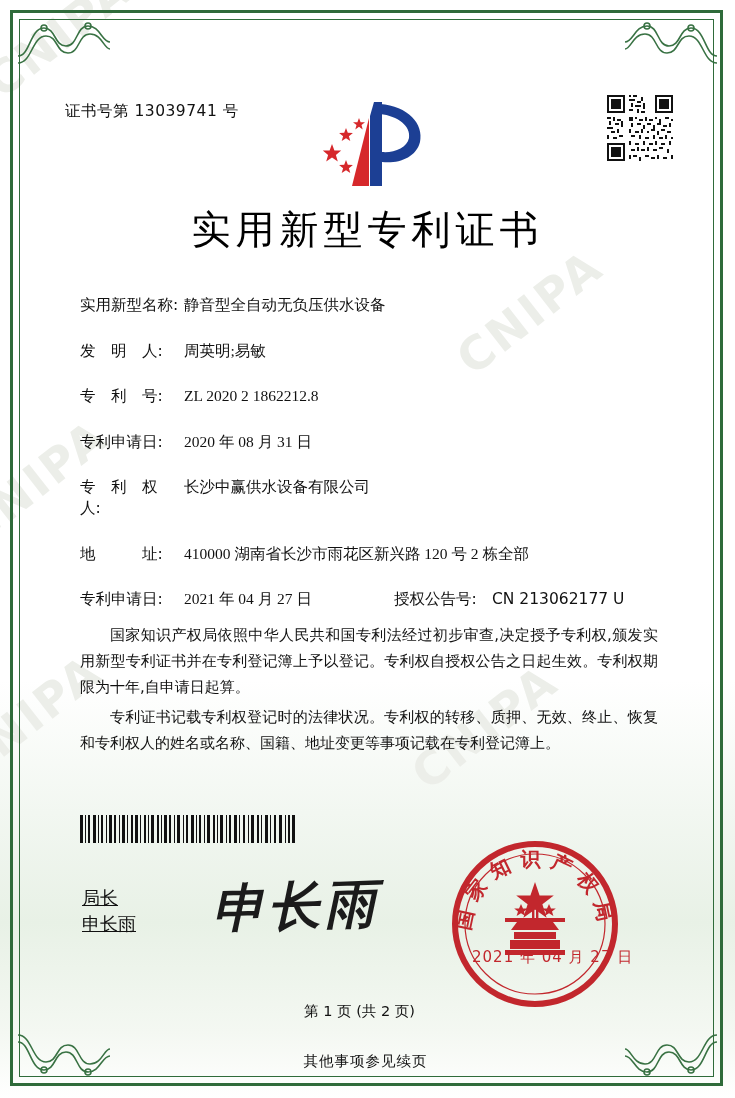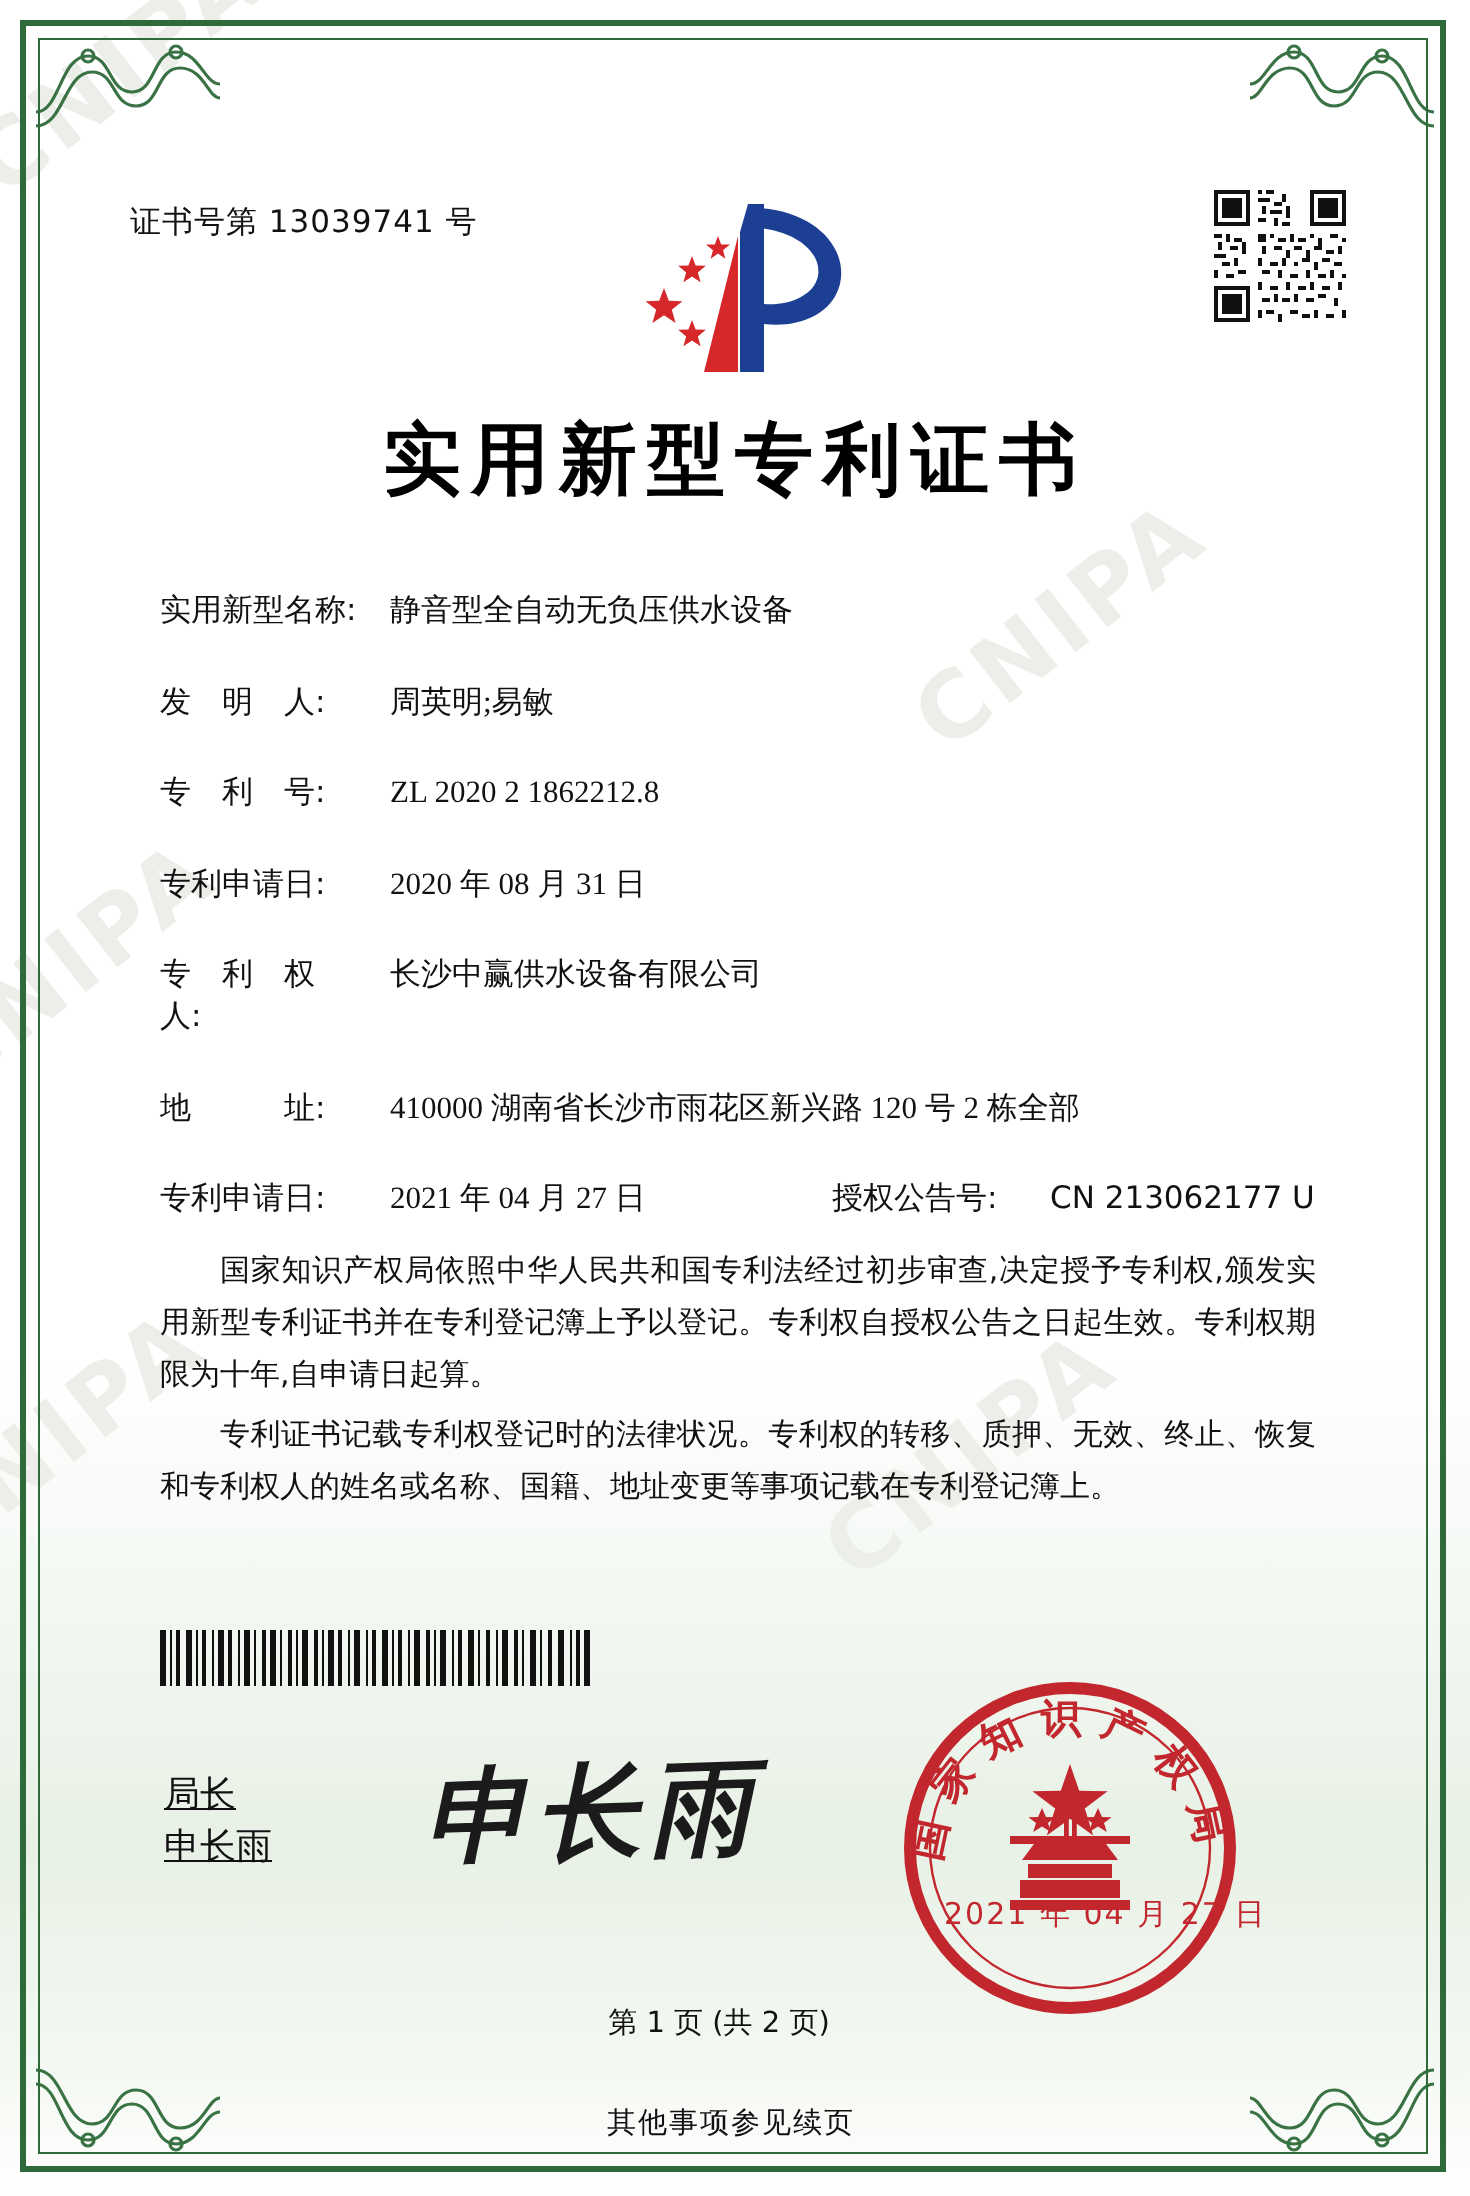--- a/index.html
+++ b/index.html
@@ -86,39 +86,38 @@
   .qr {
     position: absolute;
     right: 62px; top: 95px;
     width: 66px; height: 66px;
   }
   .title {
     position: absolute;
     left: 0; right: 0; top: 203px;
     text-align: center;
     font-size: 39px;
-    font-weight: bold;
+    font-weight: normal;
     letter-spacing: 5px;
     color: #000;
     font-family: "DejaVu Serif", "Liberation Serif", serif;
   }
 
   
   .fields {
     position: absolute;
     left: 80px; top: 295px;
     width: 580px;
   }
   .row {
     display: flex;
     align-items: baseline;
     margin-bottom: 24.5px;
     font-size: 15.5px;
     color: #111;
-    gap: 11px;
   }
   .row .lbl {
     width: 104px;
     flex: none;
     letter-spacing: 0;
   }
   .row .val { flex: 1; font-family: Liberation Serif, serif; }
   .row.split .val { flex: none; width: 210px; }
   .row.split .lbl2 { width: 98px; flex: none; }
 

